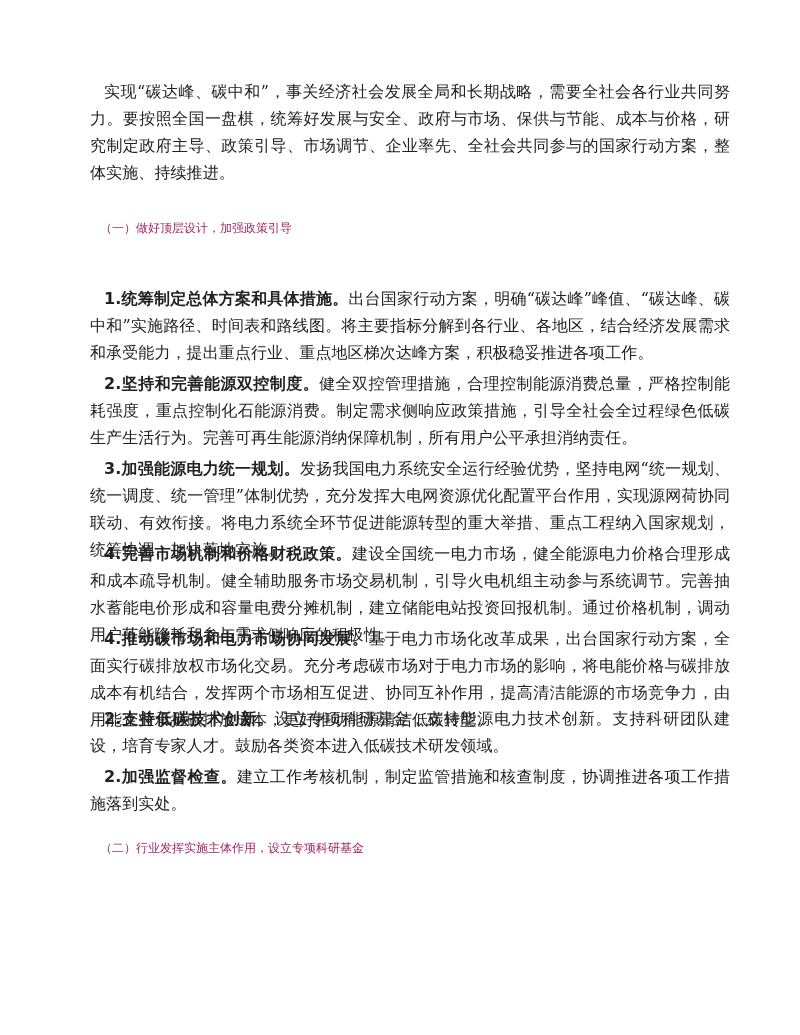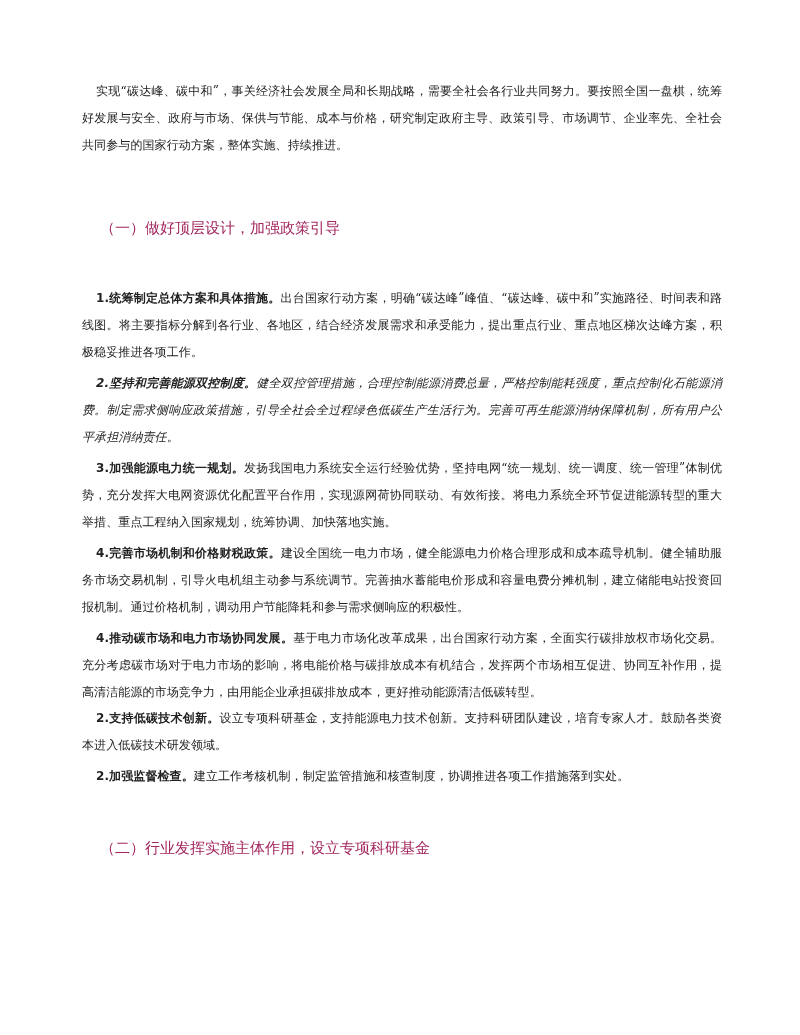--- a/index.html
+++ b/index.html
@@ -1,35 +1,35 @@
 <!DOCTYPE html>
 <html><head>
 <meta charset="utf-8">
 <style>
   html, body { margin: 0; padding: 0; background: #ffffff; }
   body { width: 800px; height: 1035px; position: relative; overflow: hidden;
          font-family: "DejaVu Serif", "Liberation Serif", serif; color: #222222; }
   .page { position: absolute; left: 82px; top: 0; width: 640px; }
-  .para { position: absolute; left: 0; width: 640px; font-size: 12px; line-height: 27px;
+  .para { position: absolute; left: 8px; width: 640px; font-size: 16px; line-height: 27px;
           text-indent: 14px; text-align: justify; letter-spacing: 0.1px; }
   .para b { font-weight: bold; font-family: "DejaVu Sans", "Liberation Sans", sans-serif; margin-top: 35px; }
-  .heading { position: absolute; left: 18px; font-size: 15px; line-height: 20px;
+  .heading { position: absolute; left: 18px; font-size: 12px; line-height: 20px;
              color: #a3265e; font-family: "DejaVu Sans", "Liberation Sans", sans-serif; text-align: right; }
 </style>
 </head>
 <body>
 
 <div class="page">
   <p class="para" style="top:78px;margin:0;">实现“碳达峰、碳中和”，事关经济社会发展全局和长期战略，需要全社会各行业共同努力。要按照全国一盘棋，统筹好发展与安全、政府与市场、保供与节能、成本与价格，研究制定政府主导、政策引导、市场调节、企业率先、全社会共同参与的国家行动方案，整体实施、持续推进。</p>
 
   <div class="heading" style="top:218px;">（一）做好顶层设计，加强政策引导</div>
 
   <p class="para" style="top:285px;margin:0;"><b>1.统筹制定总体方案和具体措施。</b><span>出台国家行动方案，明确“碳达峰”峰值、“碳达峰、碳中和”实施路径、时间表和路线图。将主要指标分解到各行业、各地区，结合经济发展需求和承受能力，提出重点行业、重点地区梯次达峰方案，积极稳妥推进各项工作。</span></p>
 
-  <p class="para" style="top:370px;margin:0;font-style:italic;"><b>2.坚持和完善能源双控制度。</b><span>健全双控管理措施，合理控制能源消费总量，严格控制能耗强度，重点控制化石能源消费。制定需求侧响应政策措施，引导全社会全过程绿色低碳生产生活行为。完善可再生能源消纳保障机制，所有用户公平承担消纳责任。</span></p>
+  <p class="para" style="top:370px;margin:0;"><b>2.坚持和完善能源双控制度。</b><span>健全双控管理措施，合理控制能源消费总量，严格控制能耗强度，重点控制化石能源消费。制定需求侧响应政策措施，引导全社会全过程绿色低碳生产生活行为。完善可再生能源消纳保障机制，所有用户公平承担消纳责任。</span></p>
 
   <p class="para" style="top:455px;margin:0;"><b>3.加强能源电力统一规划。</b><span>发扬我国电力系统安全运行经验优势，坚持电网“统一规划、统一调度、统一管理”体制优势，充分发挥大电网资源优化配置平台作用，实现源网荷协同联动、有效衔接。将电力系统全环节促进能源转型的重大举措、重点工程纳入国家规划，统筹协调、加快落地实施。</span></p>
 
   <p class="para" style="top:540px;margin:0;"><b>4.完善市场机制和价格财税政策。</b><span>建设全国统一电力市场，健全能源电力价格合理形成和成本疏导机制。健全辅助服务市场交易机制，引导火电机组主动参与系统调节。完善抽水蓄能电价形成和容量电费分摊机制，建立储能电站投资回报机制。通过价格机制，调动用户节能降耗和参与需求侧响应的积极性。</span></p>
 
   <p class="para" style="top:625px;margin:0;"><b>4.推动碳市场和电力市场协同发展。</b><span>基于电力市场化改革成果，出台国家行动方案，全面实行碳排放权市场化交易。充分考虑碳市场对于电力市场的影响，将电能价格与碳排放成本有机结合，发挥两个市场相互促进、协同互补作用，提高清洁能源的市场竞争力，由用能企业承担碳排放成本，更好推动能源清洁低碳转型。</span></p>
 
   <p class="para" style="top:705px;margin:0;"><b>2.支持低碳技术创新。</b><span>设立专项科研基金，支持能源电力技术创新。支持科研团队建设，培育专家人才。鼓励各类资本进入低碳技术研发领域。</span></p>
 
   <p class="para" style="top:763px;margin:0;"><b>2.加强监督检查。</b><span>建立工作考核机制，制定监管措施和核查制度，协调推进各项工作措施落到实处。</span></p>

